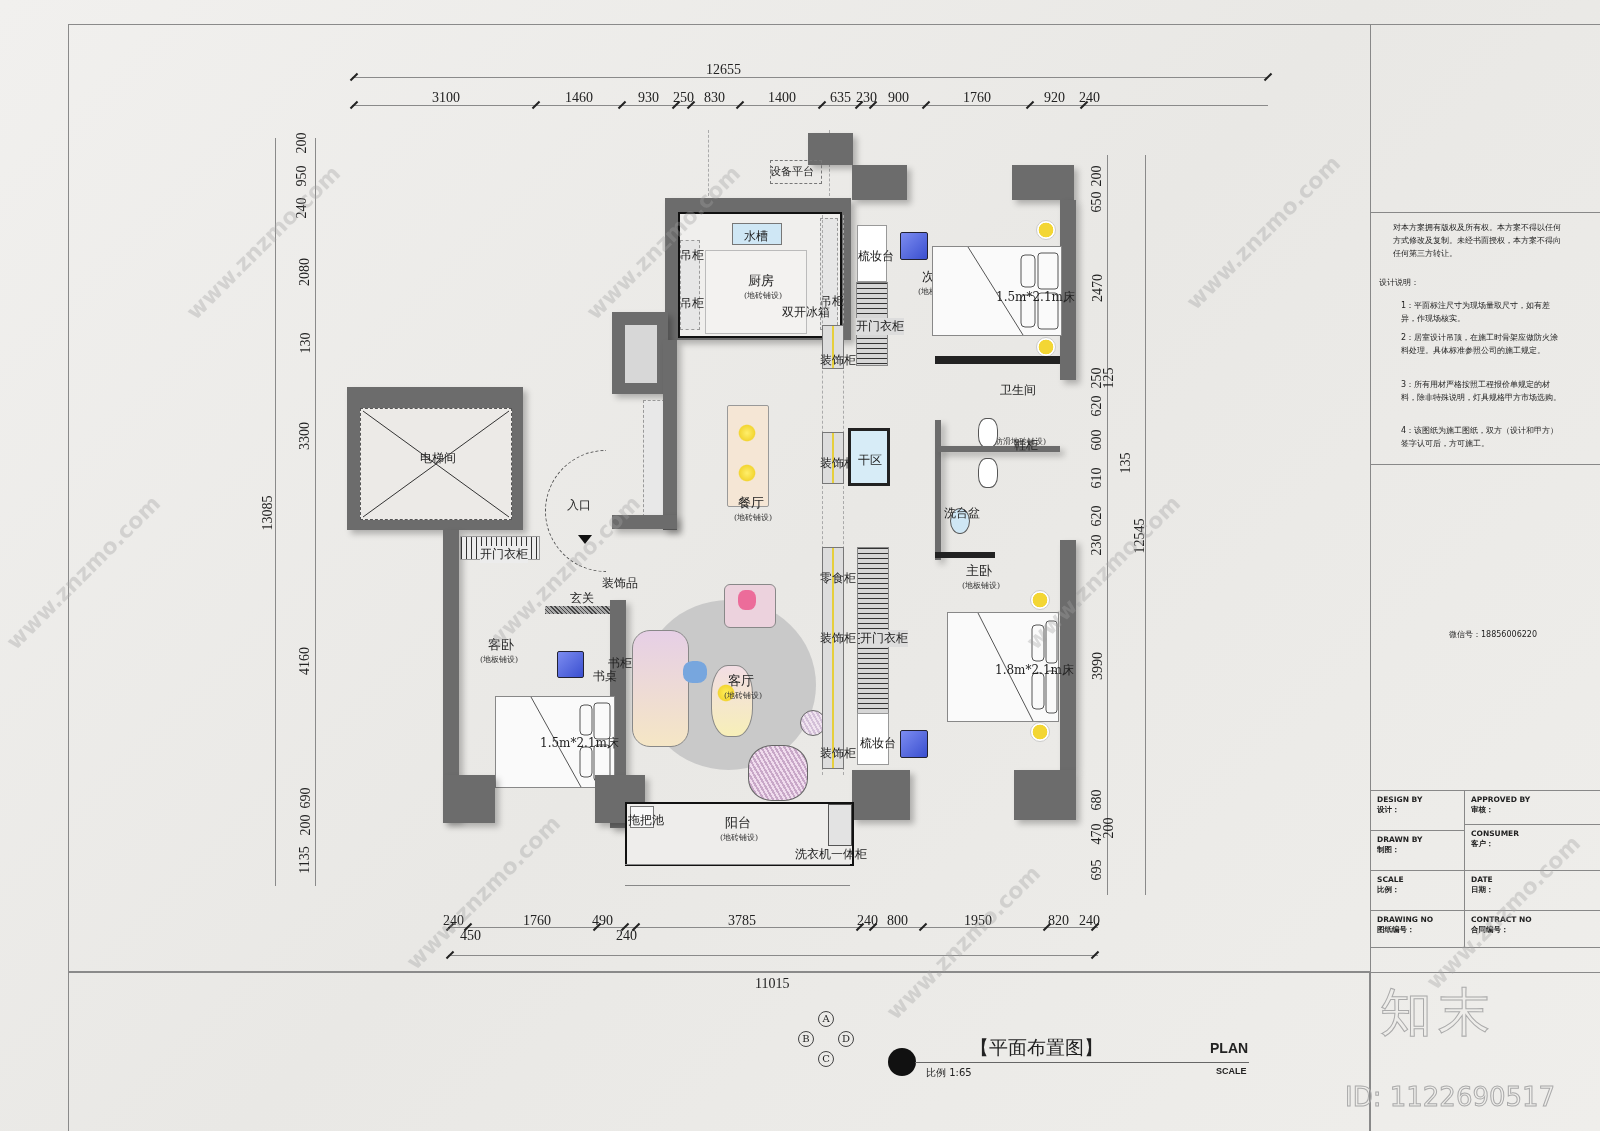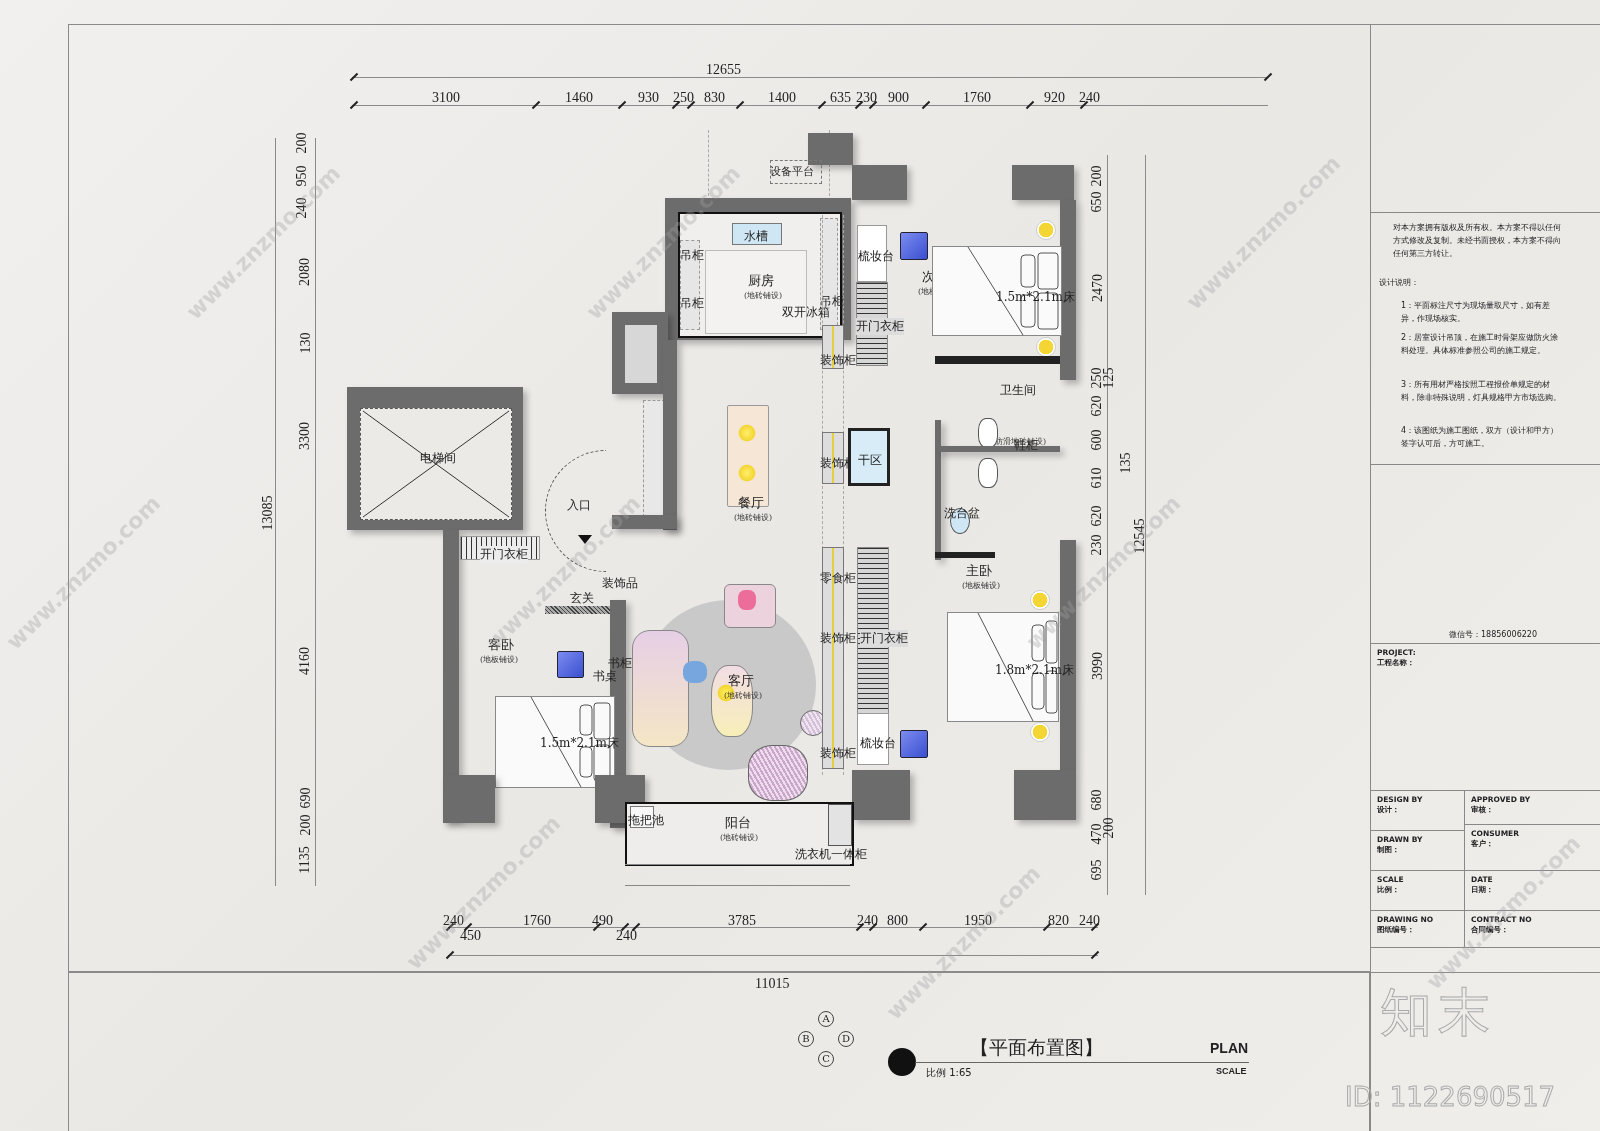--- a/index.html
+++ b/index.html
@@ -306,24 +306,20 @@
   <div class="tb" style="top:24px;height:1107px;">
     <div class="tb-text" style="position:absolute;left:22px;top:197px;width:170px;">对本方案拥有版权及所有权。本方案不得以任何方式修改及复制。未经书面授权，本方案不得向任何第三方转让。</div>
     <div class="tb-text" style="position:absolute;left:8px;top:252px;">设计说明：</div>
     <div class="tb-text" style="position:absolute;left:30px;top:275px;width:160px;">1：平面标注尺寸为现场量取尺寸，如有差异，作现场核实。</div>
     <div class="tb-text" style="position:absolute;left:30px;top:307px;width:160px;">2：居室设计吊顶，在施工时骨架应做防火涂料处理。具体标准参照公司的施工规定。</div>
     <div class="tb-text" style="position:absolute;left:30px;top:354px;width:160px;">3：所有用材严格按照工程报价单规定的材料，除非特殊说明，灯具规格甲方市场选购。</div>
     <div class="tb-text" style="position:absolute;left:30px;top:400px;width:160px;">4：该图纸为施工图纸，双方（设计和甲方）签字认可后，方可施工。</div>
     <div class="tb-cell" style="left:0;top:188px;width:230px;height:1px;padding:0;"></div>
     <div class="tb-cell" style="left:0;top:440px;width:230px;height:1px;padding:0;"></div>
     <div class="tb-text" style="position:absolute;left:78px;top:604px;">微信号：18856006220</div>
-    <div class="tb-cell" style="left:0;top:619px;width:230px;height:85px;">
-      <div>PROJECT:</div>
-      <div>工程名称：</div>
-    </div>
     <div class="tb-cell" style="left:0;top:766px;width:94px;height:40px;border-right:1px solid #888;">
       <div>DESIGN BY</div>
       <div>设计：</div>
     </div>
     <div class="tb-cell" style="left:94px;top:766px;width:136px;height:40px;">
       <div>APPROVED BY</div>
       <div>审核：</div>
     </div>
     <div class="tb-cell" style="left:0;top:806px;width:94px;height:40px;border-right:1px solid #888;">
       <div>DRAWN BY</div>

